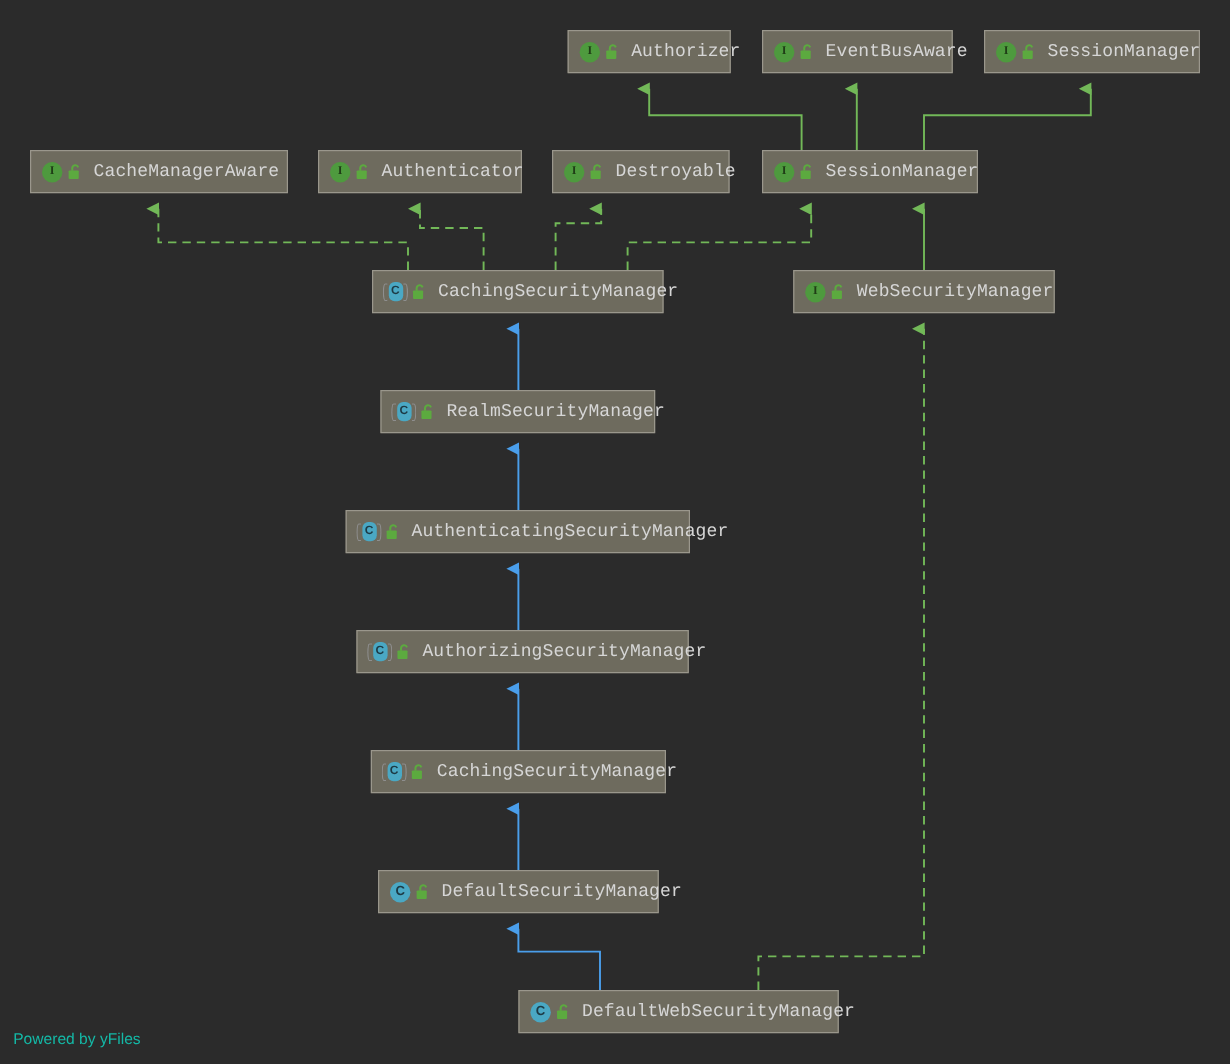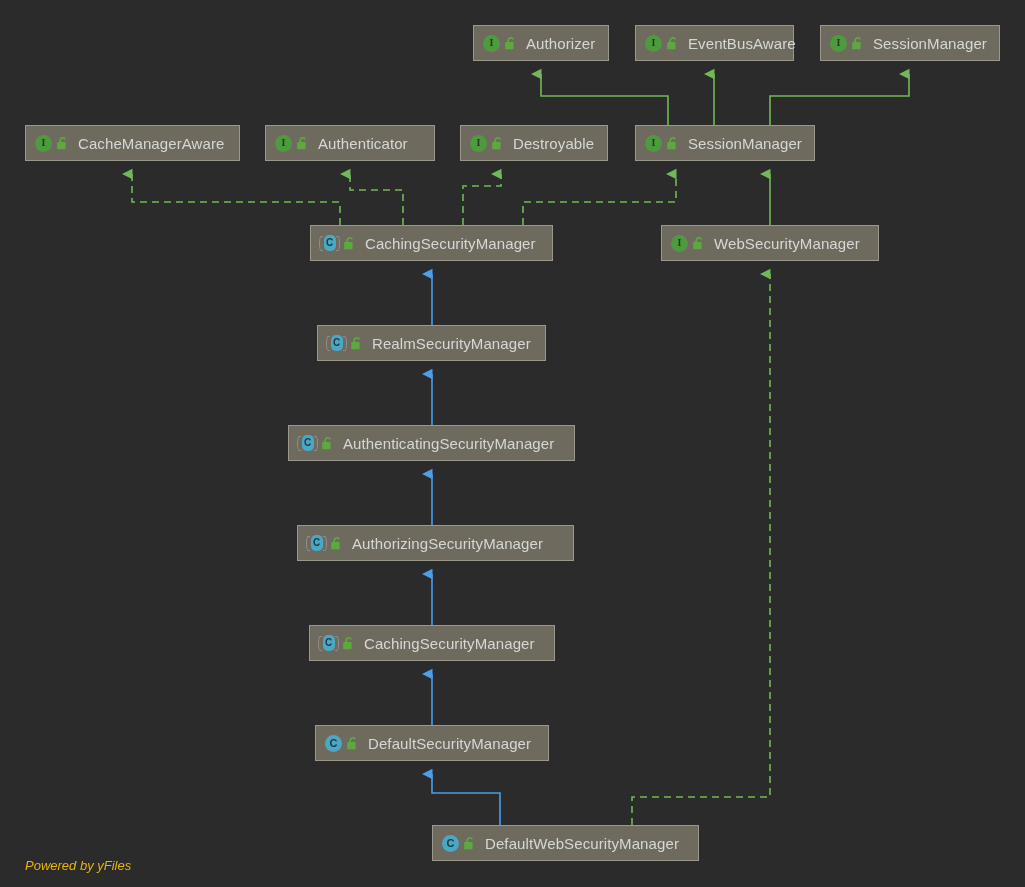--- a/index.html
+++ b/index.html
@@ -32,20 +32,21 @@
     background: #6e6b5e;
     border: 1px solid #9a978c;
     color: #d6d6d6;
     font-size: 15px;
     white-space: nowrap;
     z-index: 5;
   }
   .node-label {
     margin-left: 9px;
     letter-spacing: .1px;
+    font-family: Liberation Mono, monospace;
   }
   .icon-stack {
     display: flex;
     align-items: center;
     gap: 4px;
     flex: 0 0 auto;
   }
   
   .ico-iface {
     width: 17px; height: 17px;
@@ -88,26 +89,25 @@
     width: 4px; height: 15px;
     border: 1.5px solid #8e8e8e;
     border-radius: 50%;
   }
   .ico-abstract .brk.l { left: -1px; border-right: none; border-top-right-radius:0; border-bottom-right-radius:0;}
   .ico-abstract .brk.r { right: -1px; border-left: none; border-top-left-radius:0; border-bottom-left-radius:0;}
   
   .ico-lock { width: 13px; height: 14px; display:block; }
   .watermark {
     position: absolute;
-    left: 25px;
+    left: 11px;
     bottom: 14px;
-    color: #eab308;
+    color: #14b8a6;
     font-size: 13px;
     z-index: 6;
-    font-style: italic;
   }
 </style>
 </head>
 <body>
 
 <div id="canvas">
 
   <svg id="edges" viewBox="0 0 1025 887" xmlns="http://www.w3.org/2000/svg">
     <defs>
       <marker id="arrow-green" markerWidth="12" markerHeight="12" refX="5.5" refY="10.5" orient="auto" markerUnits="userSpaceOnUse">

